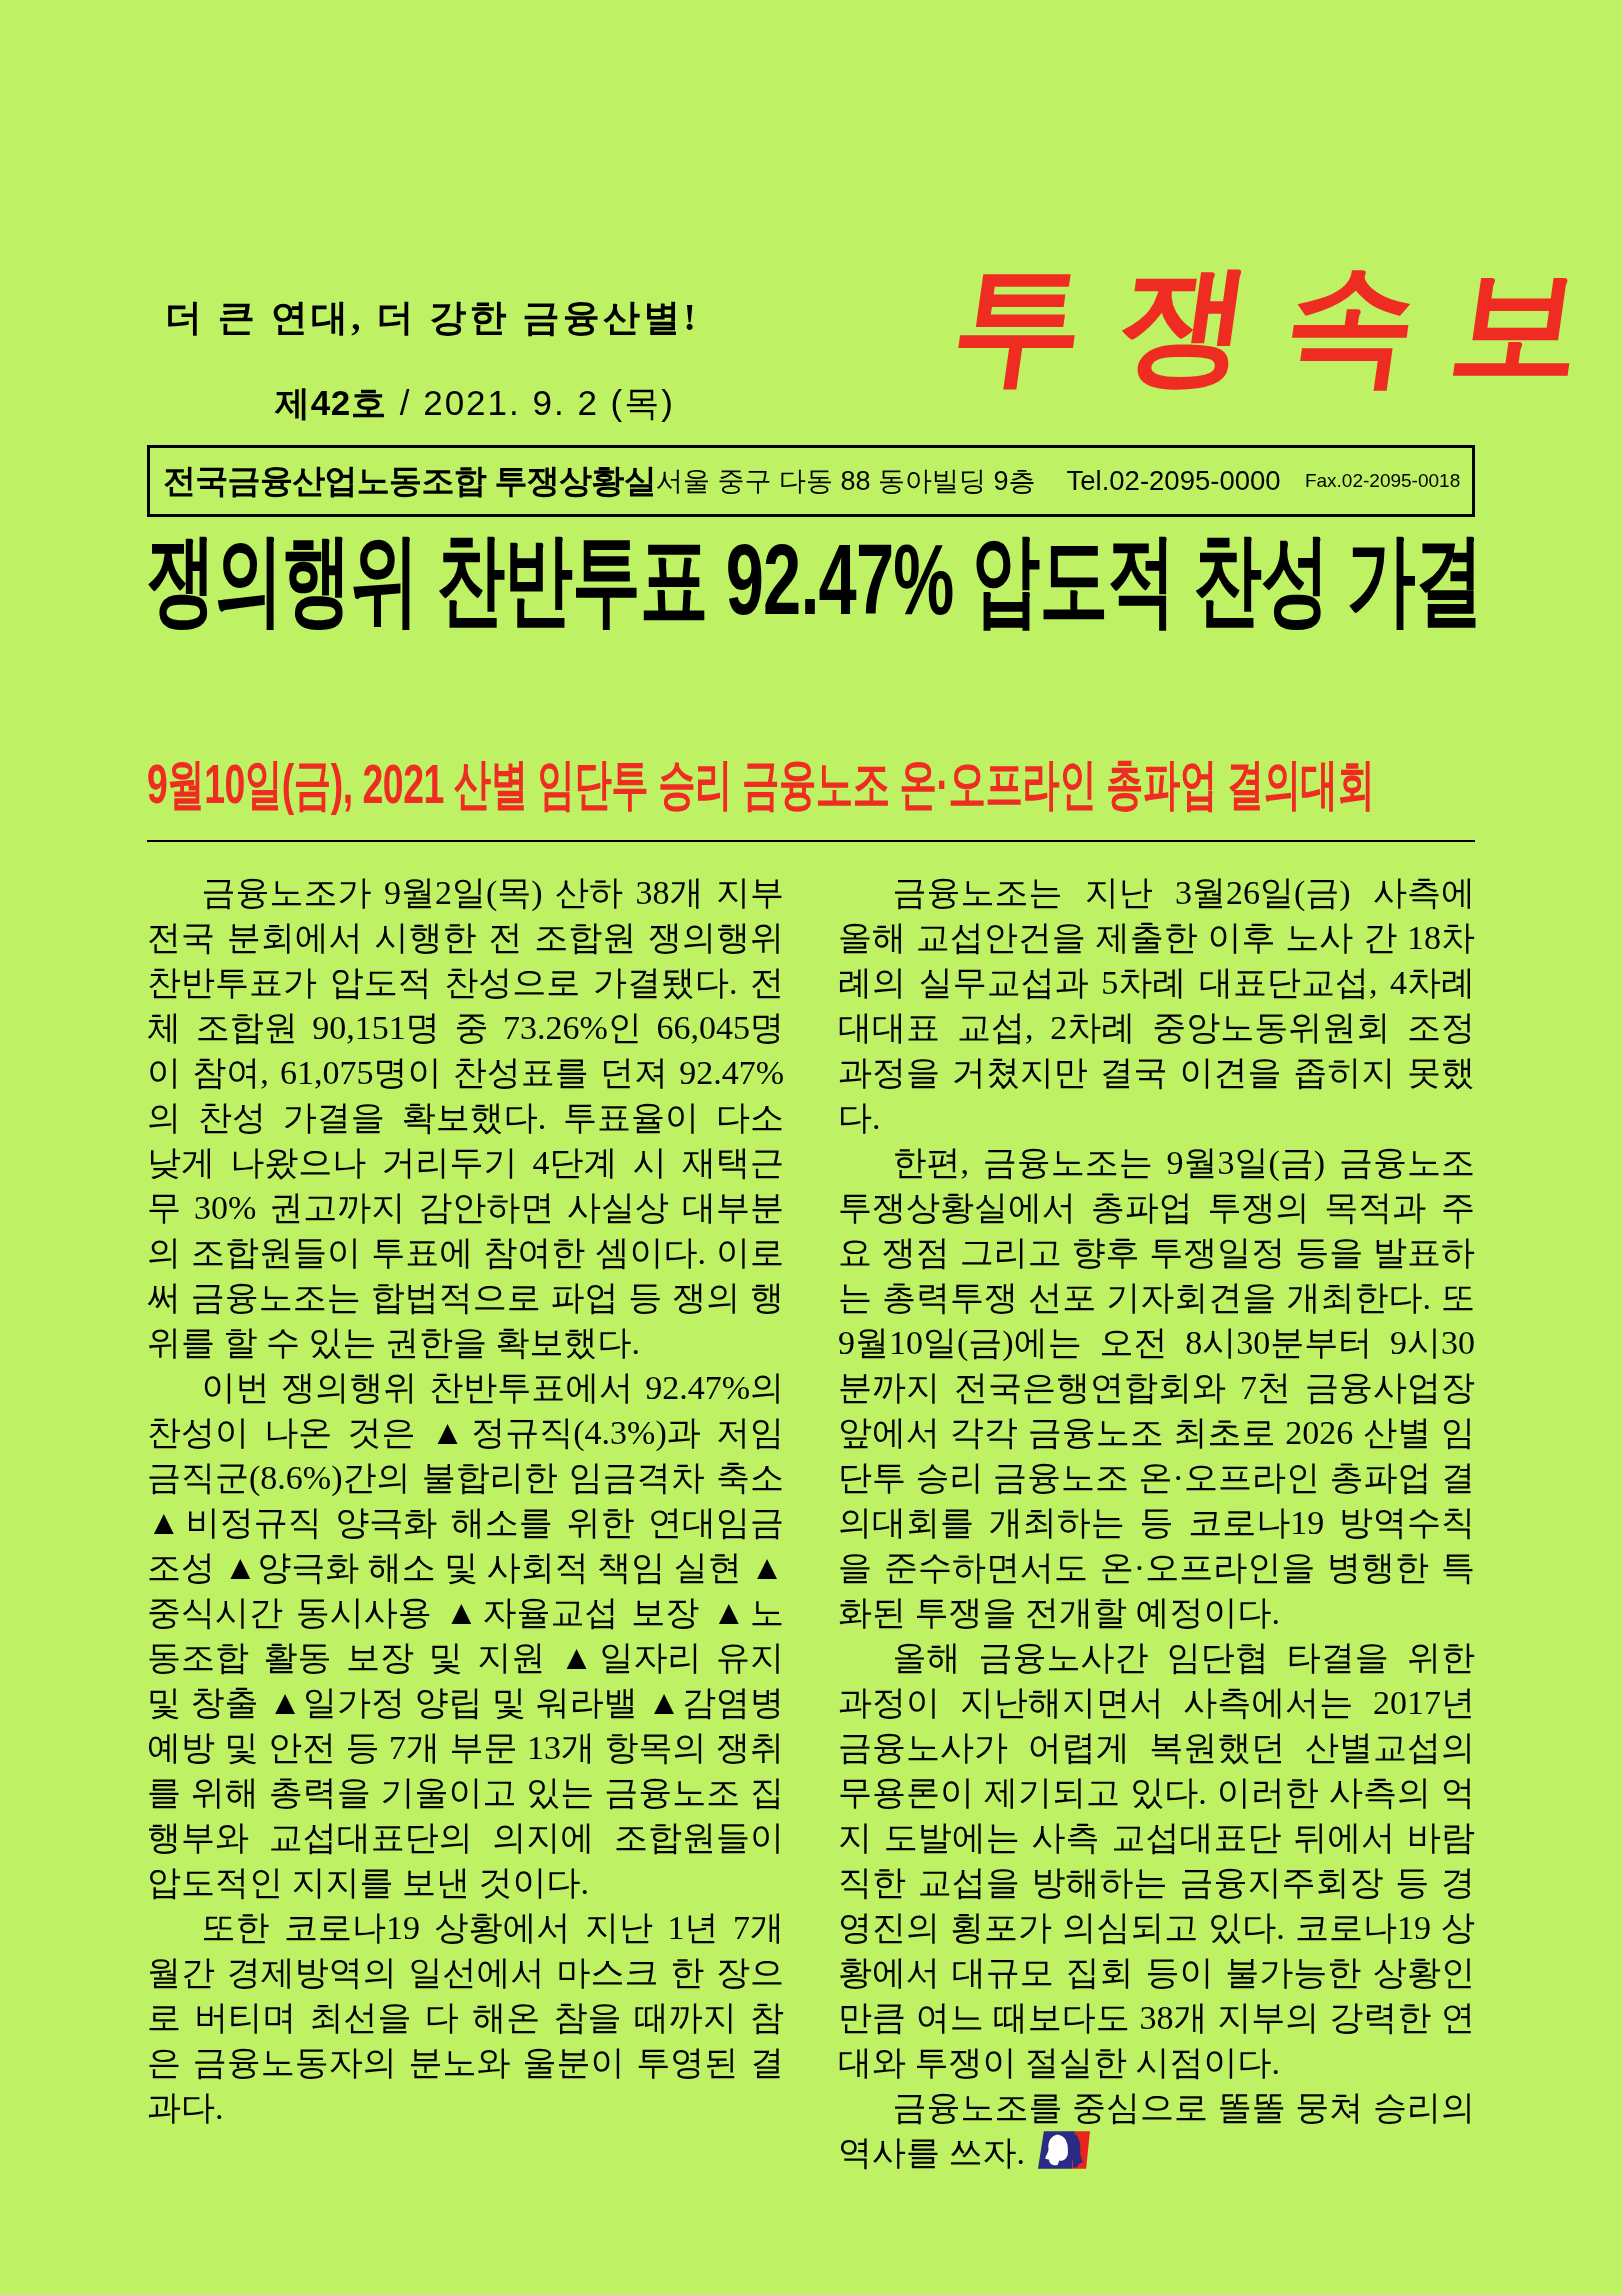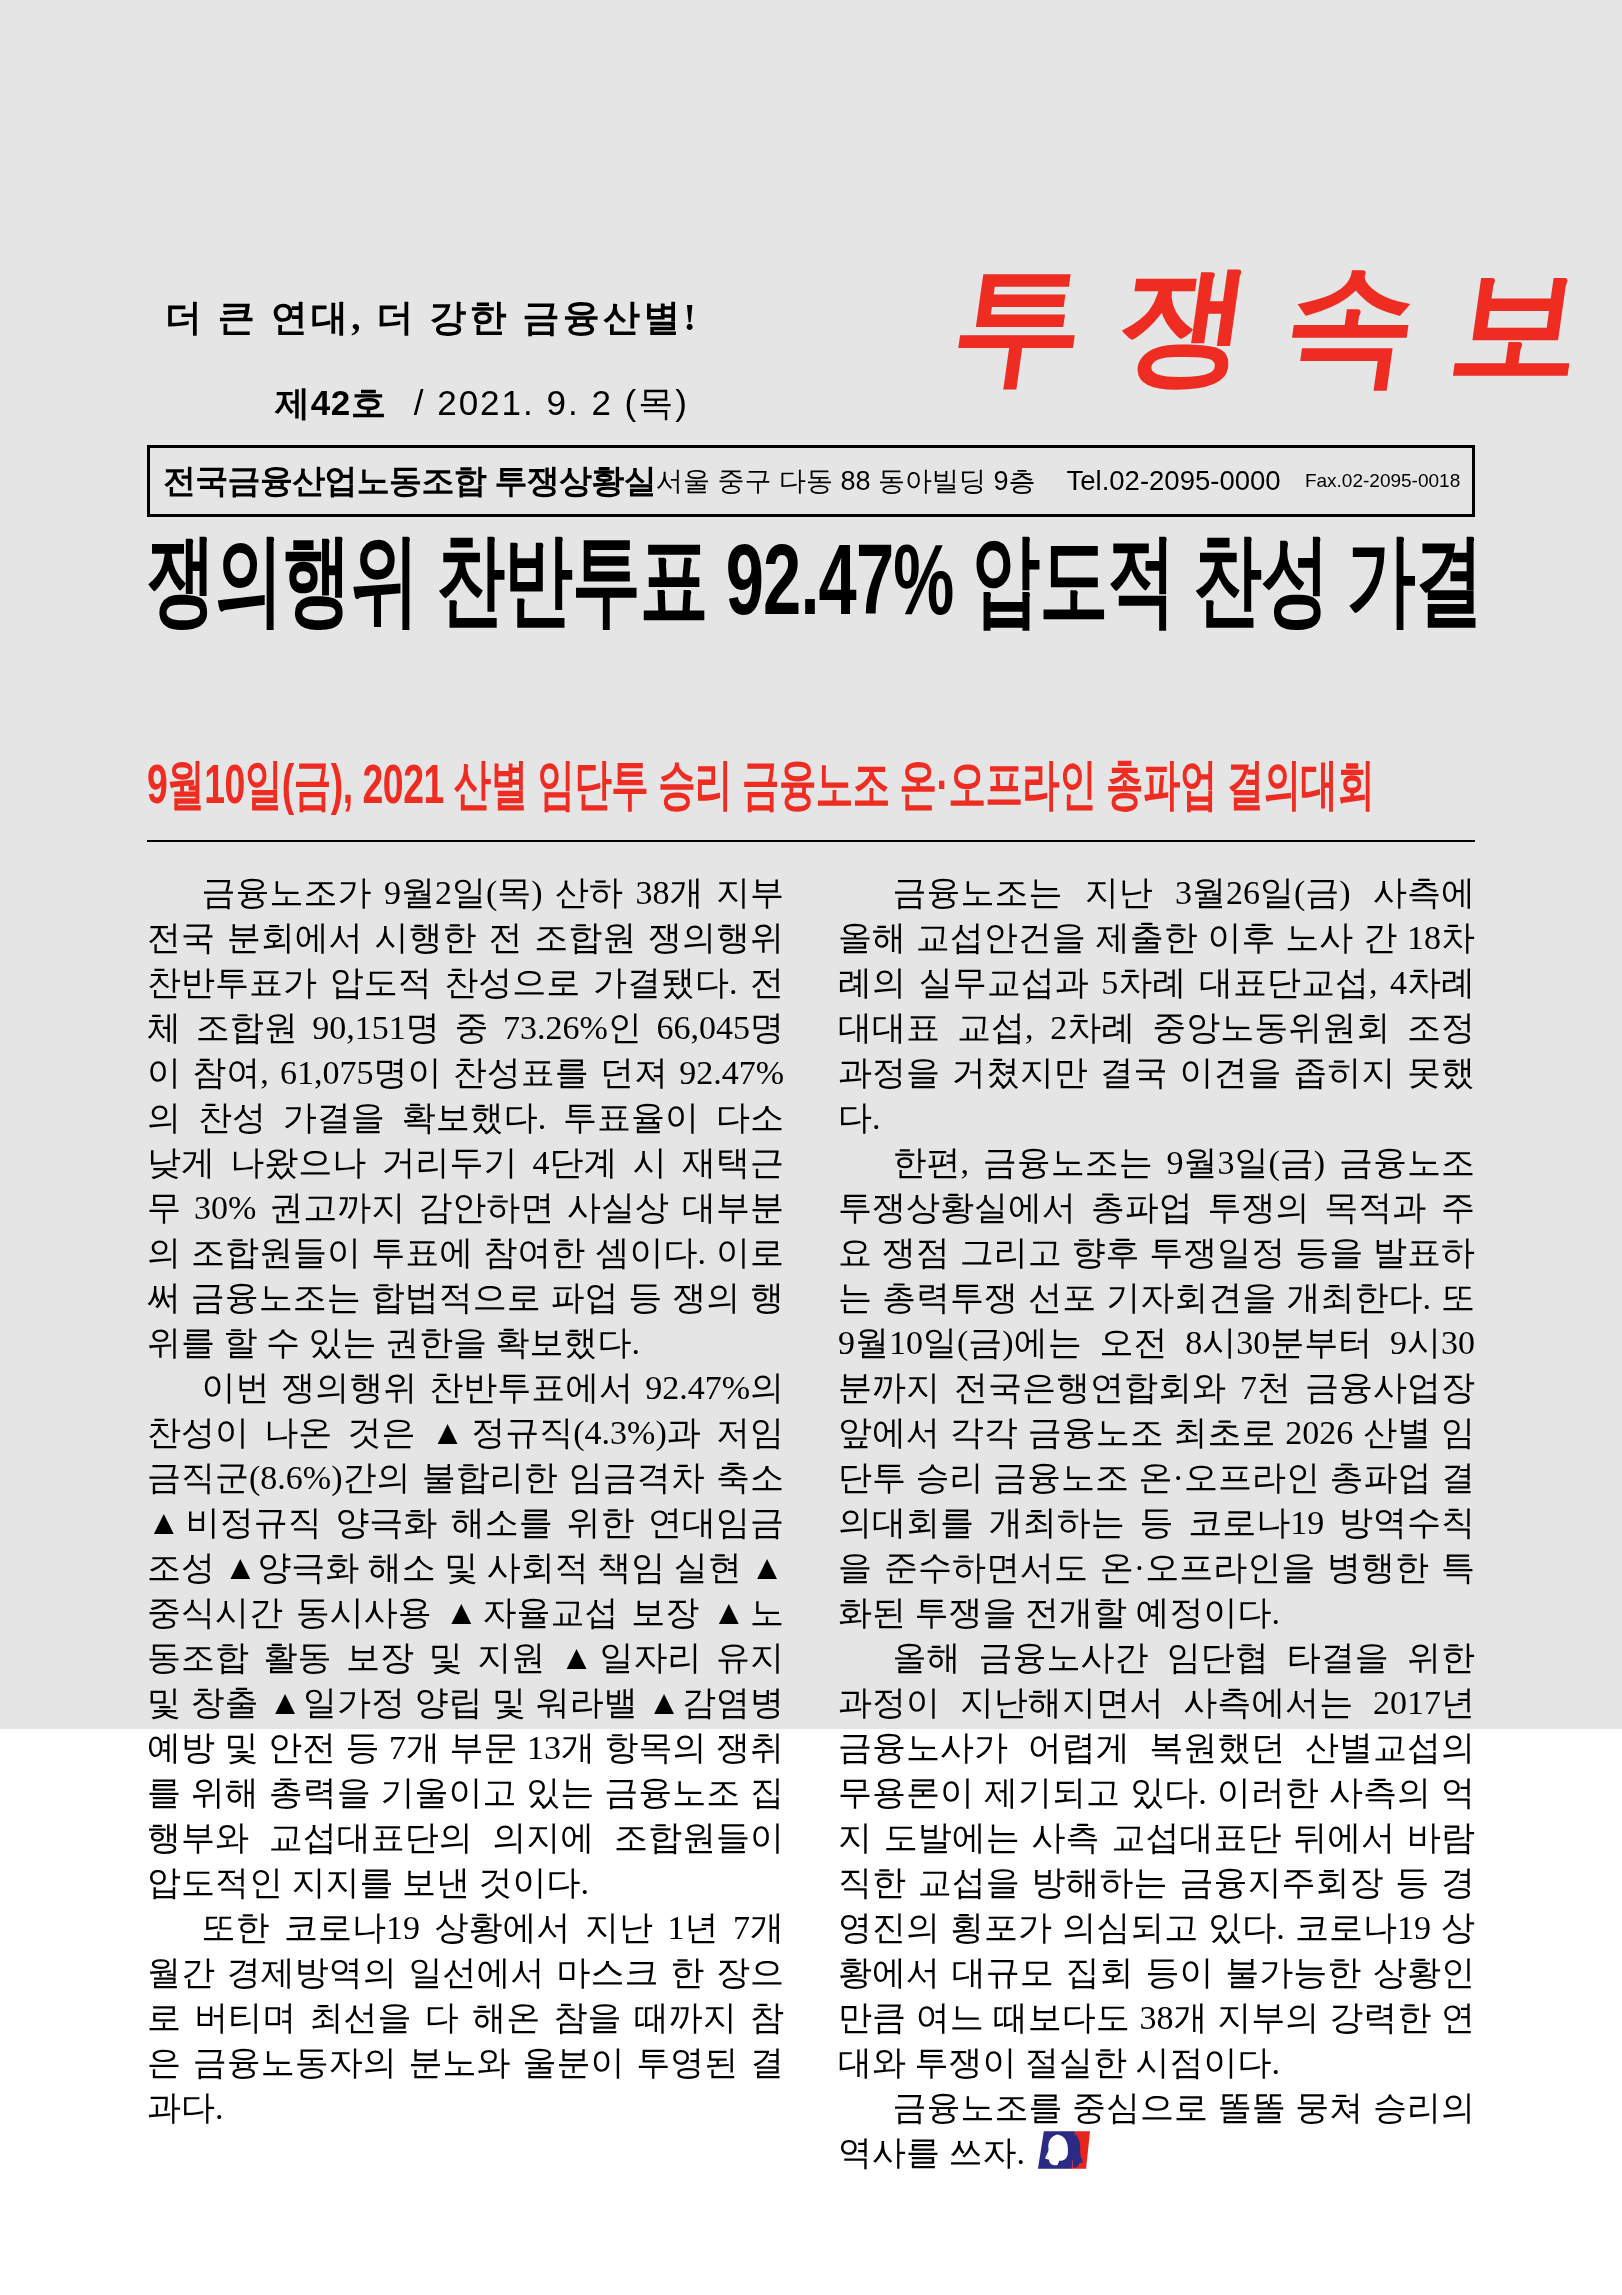--- a/index.html
+++ b/index.html
@@ -5,35 +5,35 @@
   :root{
     --red:#ee2c22;
     --navy:#2b2a85;
   }
   html,body{margin:0;padding:0;}
   body{
     width:1623px;height:2295px;background:#ffffff;color:#000;
     font-family:"Liberation Serif", serif;
     overflow:hidden;
   }
-  .page{position:relative;width:1623px;height:1729px;background:#e5e5e5;}
+  .page{position:relative;width:1623px;height:2295px;background:#bef264;}
 
   
   .slogan{
     position:absolute;left:165px;top:293px;
     font-family:"Liberation Serif", serif;
     font-size:37px;font-weight:600;letter-spacing:3.3px;white-space:nowrap;
   }
   .issue-line{
     position:absolute;left:275px;top:380px;
     font-family:"Liberation Sans", sans-serif;
     font-size:35px;white-space:nowrap;display:flex;align-items:baseline;justify-content:space-between;
   }
   .issue-line .no{font-weight:800;letter-spacing:0.7px;}
-  .issue-line .date{margin-left:27px;font-weight:500;letter-spacing:2px;}
+  .issue-line .date{margin-left:13px;font-weight:500;letter-spacing:2px;}
   .masthead{
     position:absolute;right:41px;top:250px;
     font-family:"Liberation Sans", sans-serif;
     font-size:130px;line-height:1.15;font-weight:900;color:var(--red);
     white-space:nowrap;
   }
   .masthead .tilt{display:inline-block;transform:skewX(-8deg);}
 
   
   .infobar{

